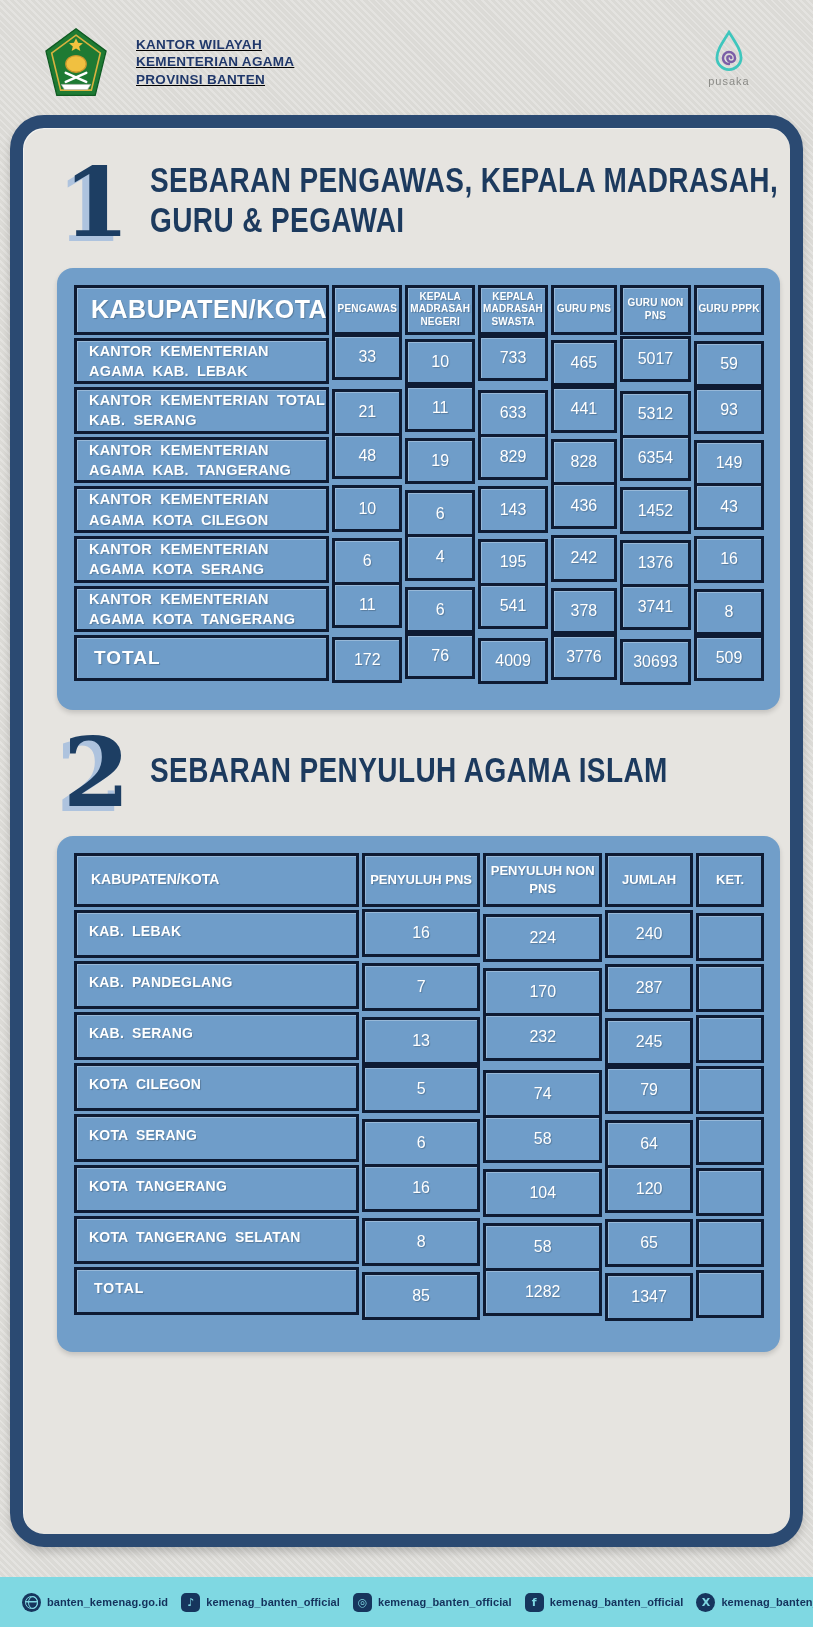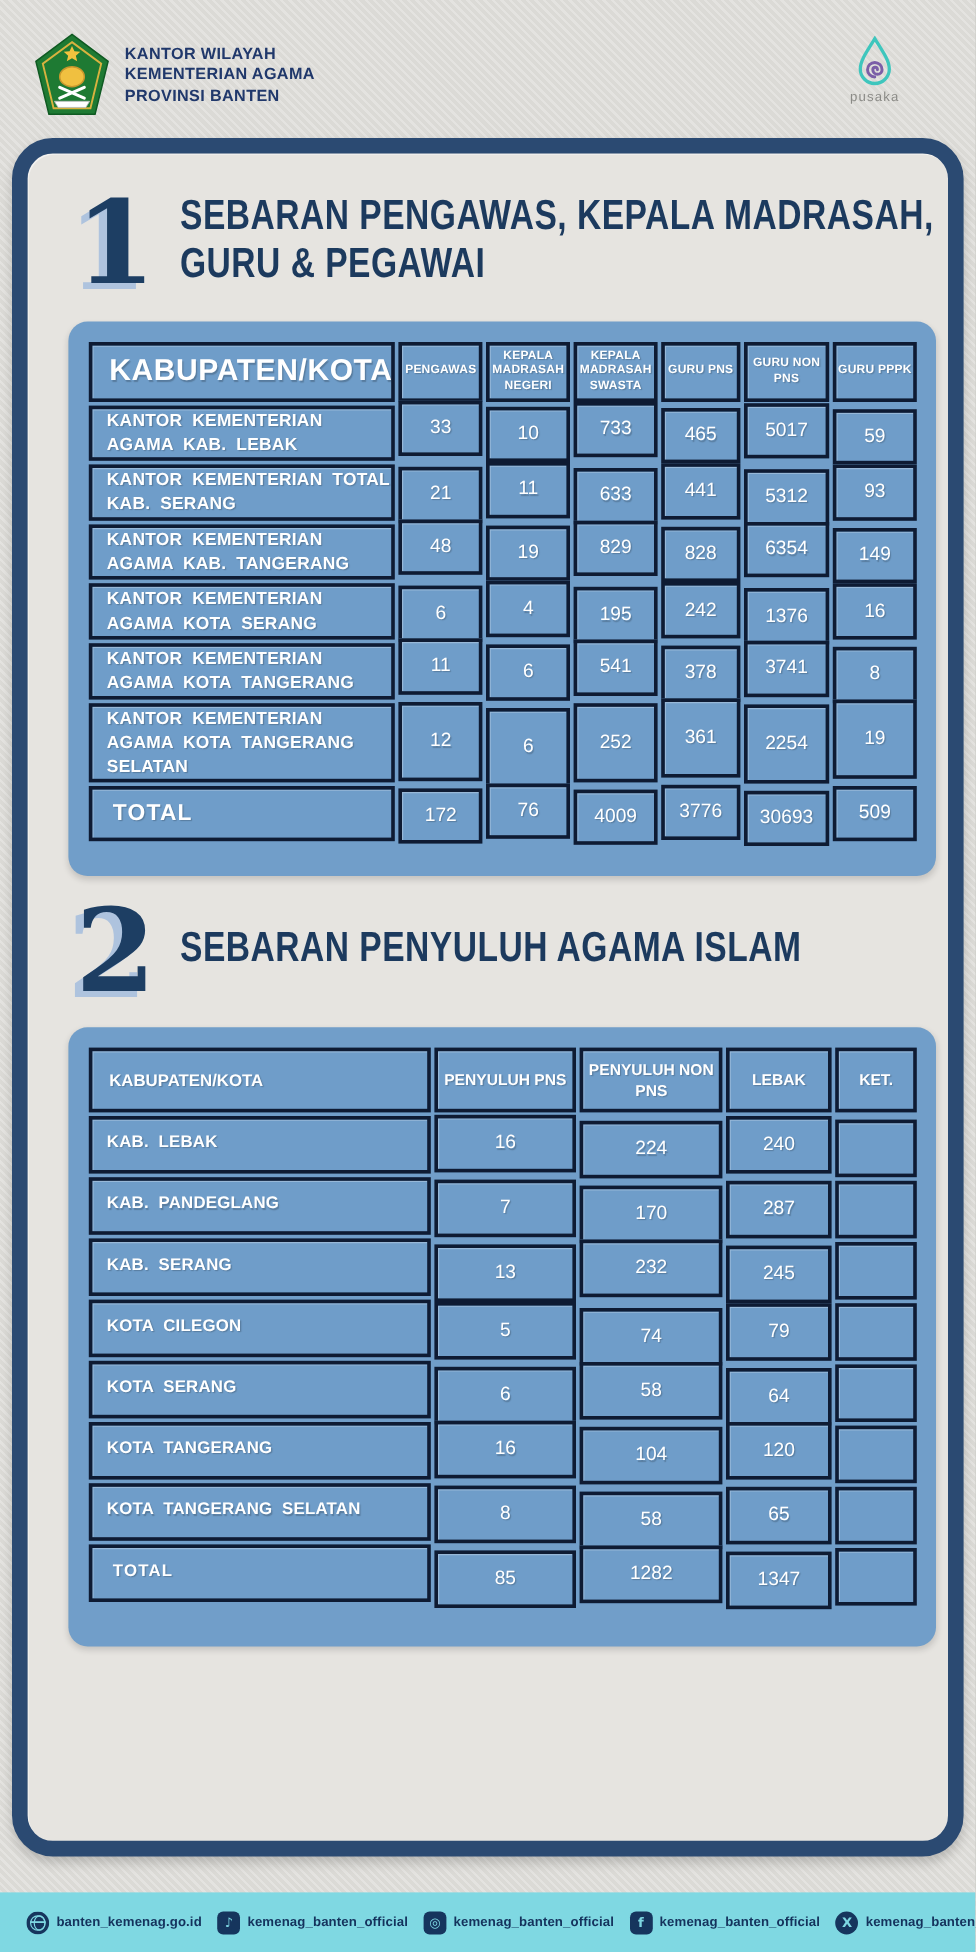--- a/index.html
+++ b/index.html
@@ -7,21 +7,21 @@
   body { font-family:"Liberation Sans", sans-serif; }
   .page {
     position:relative; width:813px; height:1627px; margin:0 auto;
     background:#dbdad6;
     background-image:repeating-linear-gradient(45deg, rgba(255,255,255,.25) 0 2px, rgba(0,0,0,0) 2px 5px);
     overflow:hidden;
   }
 
   
   .top-header { position:absolute; top:0; left:0; right:0; height:115px; }
-  .brand { position:absolute; left:28px; top:26px; display:flex; align-items:center; gap:12px; }
+  .brand { position:absolute; left:44px; top:26px; display:flex; align-items:center; gap:28px;text-decoration:underline; }
   .brand-logo { width:64px; height:72px; }
   .brand-text { color:#20386b; font-weight:bold; font-size:13.5px; line-height:1.3; letter-spacing:.3px; }
   .pusaka { position:absolute; right:52px; top:30px; width:64px; text-align:center; }
   .pusaka svg { width:34px; height:44px; display:block; margin:0 auto; }
   .pusaka-label { font-size:11px; color:#8a8a86; letter-spacing:1px; margin-top:1px; }
 
   
   .panel {
     position:absolute; left:10px; top:115px; width:793px; height:1432px;
     background:#e6e4e0; border:13px solid #2b4a72; border-radius:34px;
@@ -185,45 +185,45 @@
             <tr>
               <td class="lab">KANTOR KEMENTERIAN AGAMA KAB. TANGERANG</td>
               <td class="num" style="--jy: -4px;">48</td>
               <td class="num" style="--jy: 1px;">19</td>
               <td class="num" style="--jy: -3px;">829</td>
               <td class="num" style="--jy: 2px;">828</td>
               <td class="num" style="--jy: -2px;">6354</td>
               <td class="num" style="--jy: 3px;">149</td>
             </tr>
             <tr>
+              <td class="lab">KANTOR KEMENTERIAN AGAMA KOTA CILEGON</td>
+              <td class="num" style="--jy: -1px;">10</td>
+              <td class="num" style="--jy: 4px;">6</td>
+              <td class="num" style="--jy: 0px;">143</td>
+              <td class="num" style="--jy: -4px;">436</td>
+              <td class="num" style="--jy: 1px;">1452</td>
+              <td class="num" style="--jy: -3px;">43</td>
+            </tr>
+            <tr>
               <td class="lab">KANTOR KEMENTERIAN AGAMA KOTA SERANG</td>
               <td class="num" style="--jy: 2px;">6</td>
               <td class="num" style="--jy: -2px;">4</td>
               <td class="num" style="--jy: 3px;">195</td>
               <td class="num" style="--jy: -1px;">242</td>
               <td class="num" style="--jy: 4px;">1376</td>
               <td class="num" style="--jy: 0px;">16</td>
             </tr>
             <tr>
               <td class="lab">KANTOR KEMENTERIAN AGAMA KOTA TANGERANG</td>
               <td class="num" style="--jy: -4px;">11</td>
               <td class="num" style="--jy: 1px;">6</td>
               <td class="num" style="--jy: -3px;">541</td>
               <td class="num" style="--jy: 2px;">378</td>
               <td class="num" style="--jy: -2px;">3741</td>
               <td class="num" style="--jy: 3px;">8</td>
-            </tr>
-            <tr>
-              <td class="lab">KANTOR KEMENTERIAN AGAMA KOTA TANGERANG SELATAN</td>
-              <td class="num" style="--jy: -1px;">12</td>
-              <td class="num" style="--jy: 4px;">6</td>
-              <td class="num" style="--jy: 0px;">252</td>
-              <td class="num" style="--jy: -4px;">361</td>
-              <td class="num" style="--jy: 1px;">2254</td>
-              <td class="num" style="--jy: -3px;">19</td>
             </tr>
             <tr>
               <td class="lab tot">TOTAL</td>
               <td class="num" style="--jy: 2px;">172</td>
               <td class="num" style="--jy: -2px;">76</td>
               <td class="num" style="--jy: 3px;">4009</td>
               <td class="num" style="--jy: -1px;">3776</td>
               <td class="num" style="--jy: 4px;">30693</td>
               <td class="num" style="--jy: 0px;">509</td>
             </tr>
@@ -245,21 +245,21 @@
             <col style="width:17.5%">
             <col style="width:17.5%">
           <col style="width:13%">
             <col style="width:10%">
         </colgroup>
         <thead>
             <tr>
               <th class="lab">KABUPATEN/KOTA</th>
               <th>PENYULUH PNS</th>
               <th>PENYULUH NON PNS</th>
-              <th>LEBAK</th>
+              <th>JUMLAH</th>
               <th>KET.</th>
             </tr>
           </thead>
         <tbody>
             <tr>
               <td class="lab">KAB. LEBAK</td>
               <td class="num" style="--jy: -4px;">16</td>
               <td class="num" style="--jy: 1px;">224</td>
               <td class="num" style="--jy: -3px;">240</td>
               <td class="num"></td>

